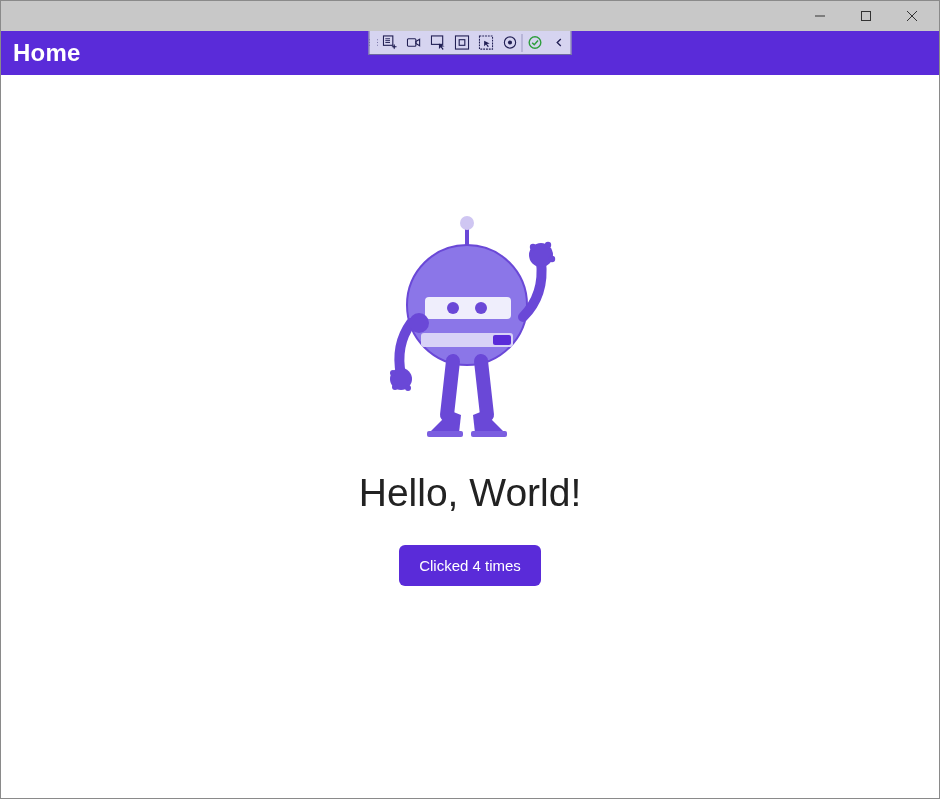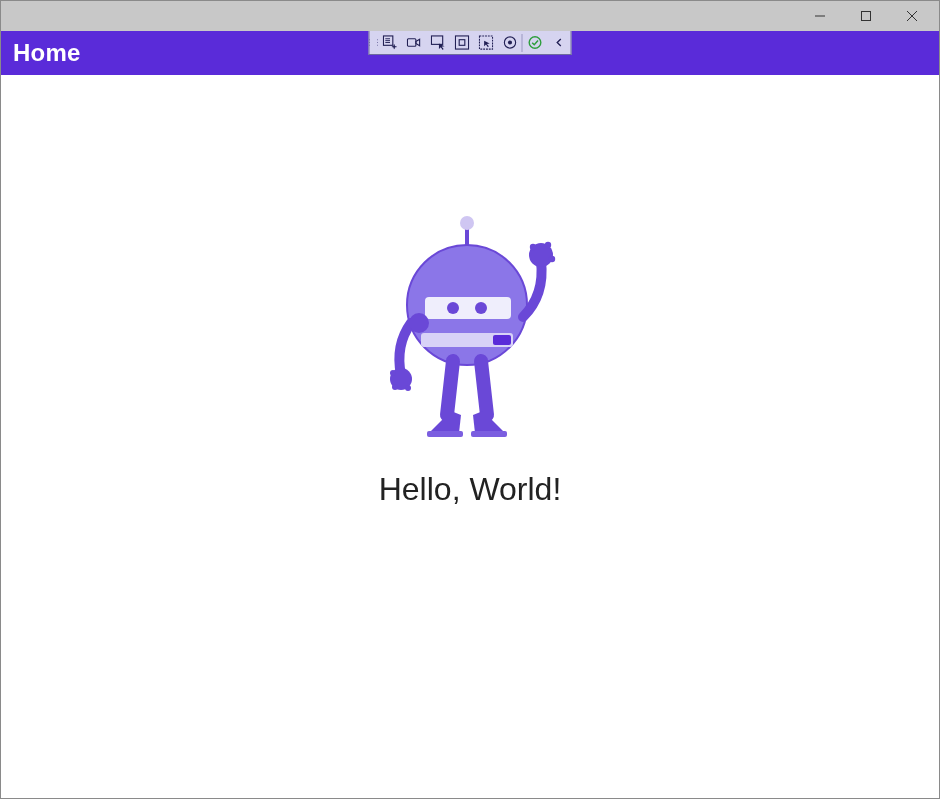--- a/index.html
+++ b/index.html
@@ -98,21 +98,21 @@
       background: #fff;
       display: flex;
       flex-direction: column;
       align-items: center;
       justify-content: flex-start;
       padding-top: 140px;
       color: #222;
     }
     .bot-img { margin-bottom: 22px; }
     .headline {
-      font-size: 32px;
+      font-size: 39px;
       font-weight: 400;
       margin-bottom: 30px;
     }
     .subhead {
       font-size: 19px;
       font-weight: 400;
       margin-bottom: 36px;
       color: #222;
     }
     .counter-btn {
@@ -244,13 +244,14 @@
       <path d="M56 216 L76 196 L86 200 L84 218 Z" fill="#6a48d7"></path>
       <path d="M128 216 L108 196 L98 200 L100 218 Z" fill="#6a48d7"></path>
       <rect x="52" y="216" width="36" height="6" rx="2" fill="#7b5ee0"></rect>
       <rect x="96" y="216" width="36" height="6" rx="2" fill="#7b5ee0"></rect>
 
       <circle cx="44" cy="108" r="10" fill="#6a48d7"></circle>
     </svg>
   </div>
 
   <h1 class="headline">Hello, World!</h1>
+  <button class="counter-btn">Clicked 4 times</button>
 </div>
 
 </body></html>

